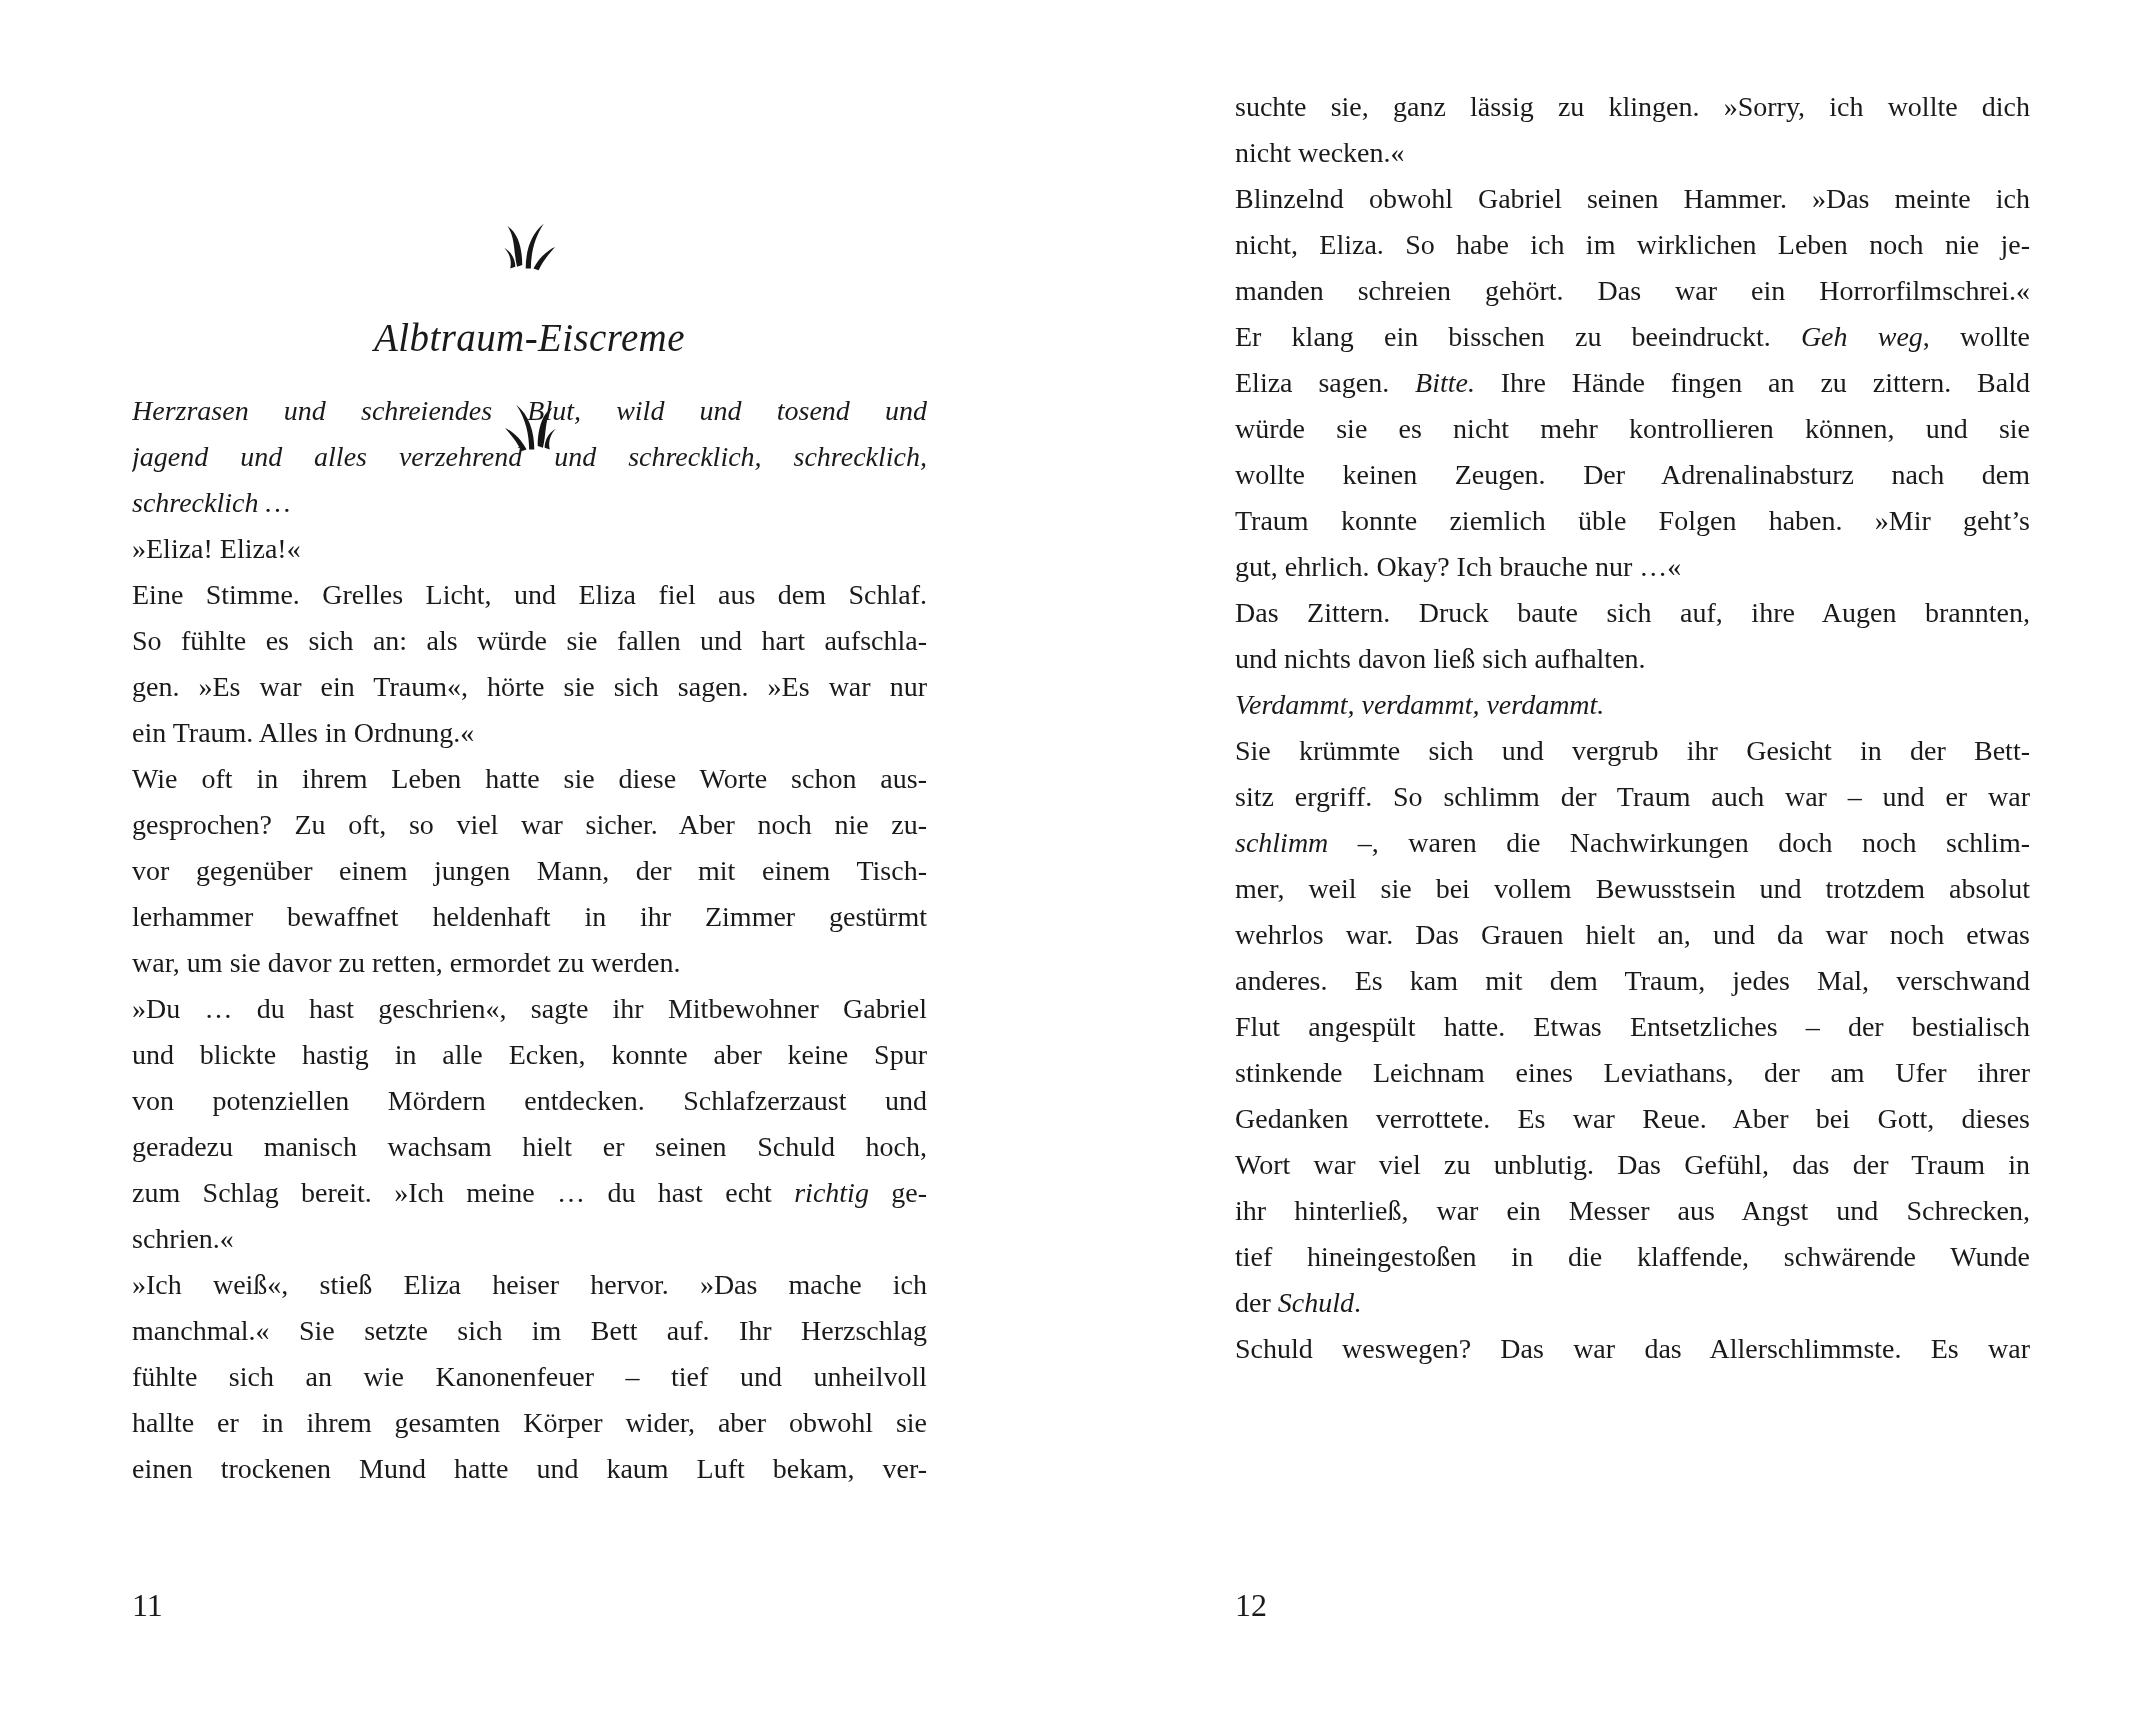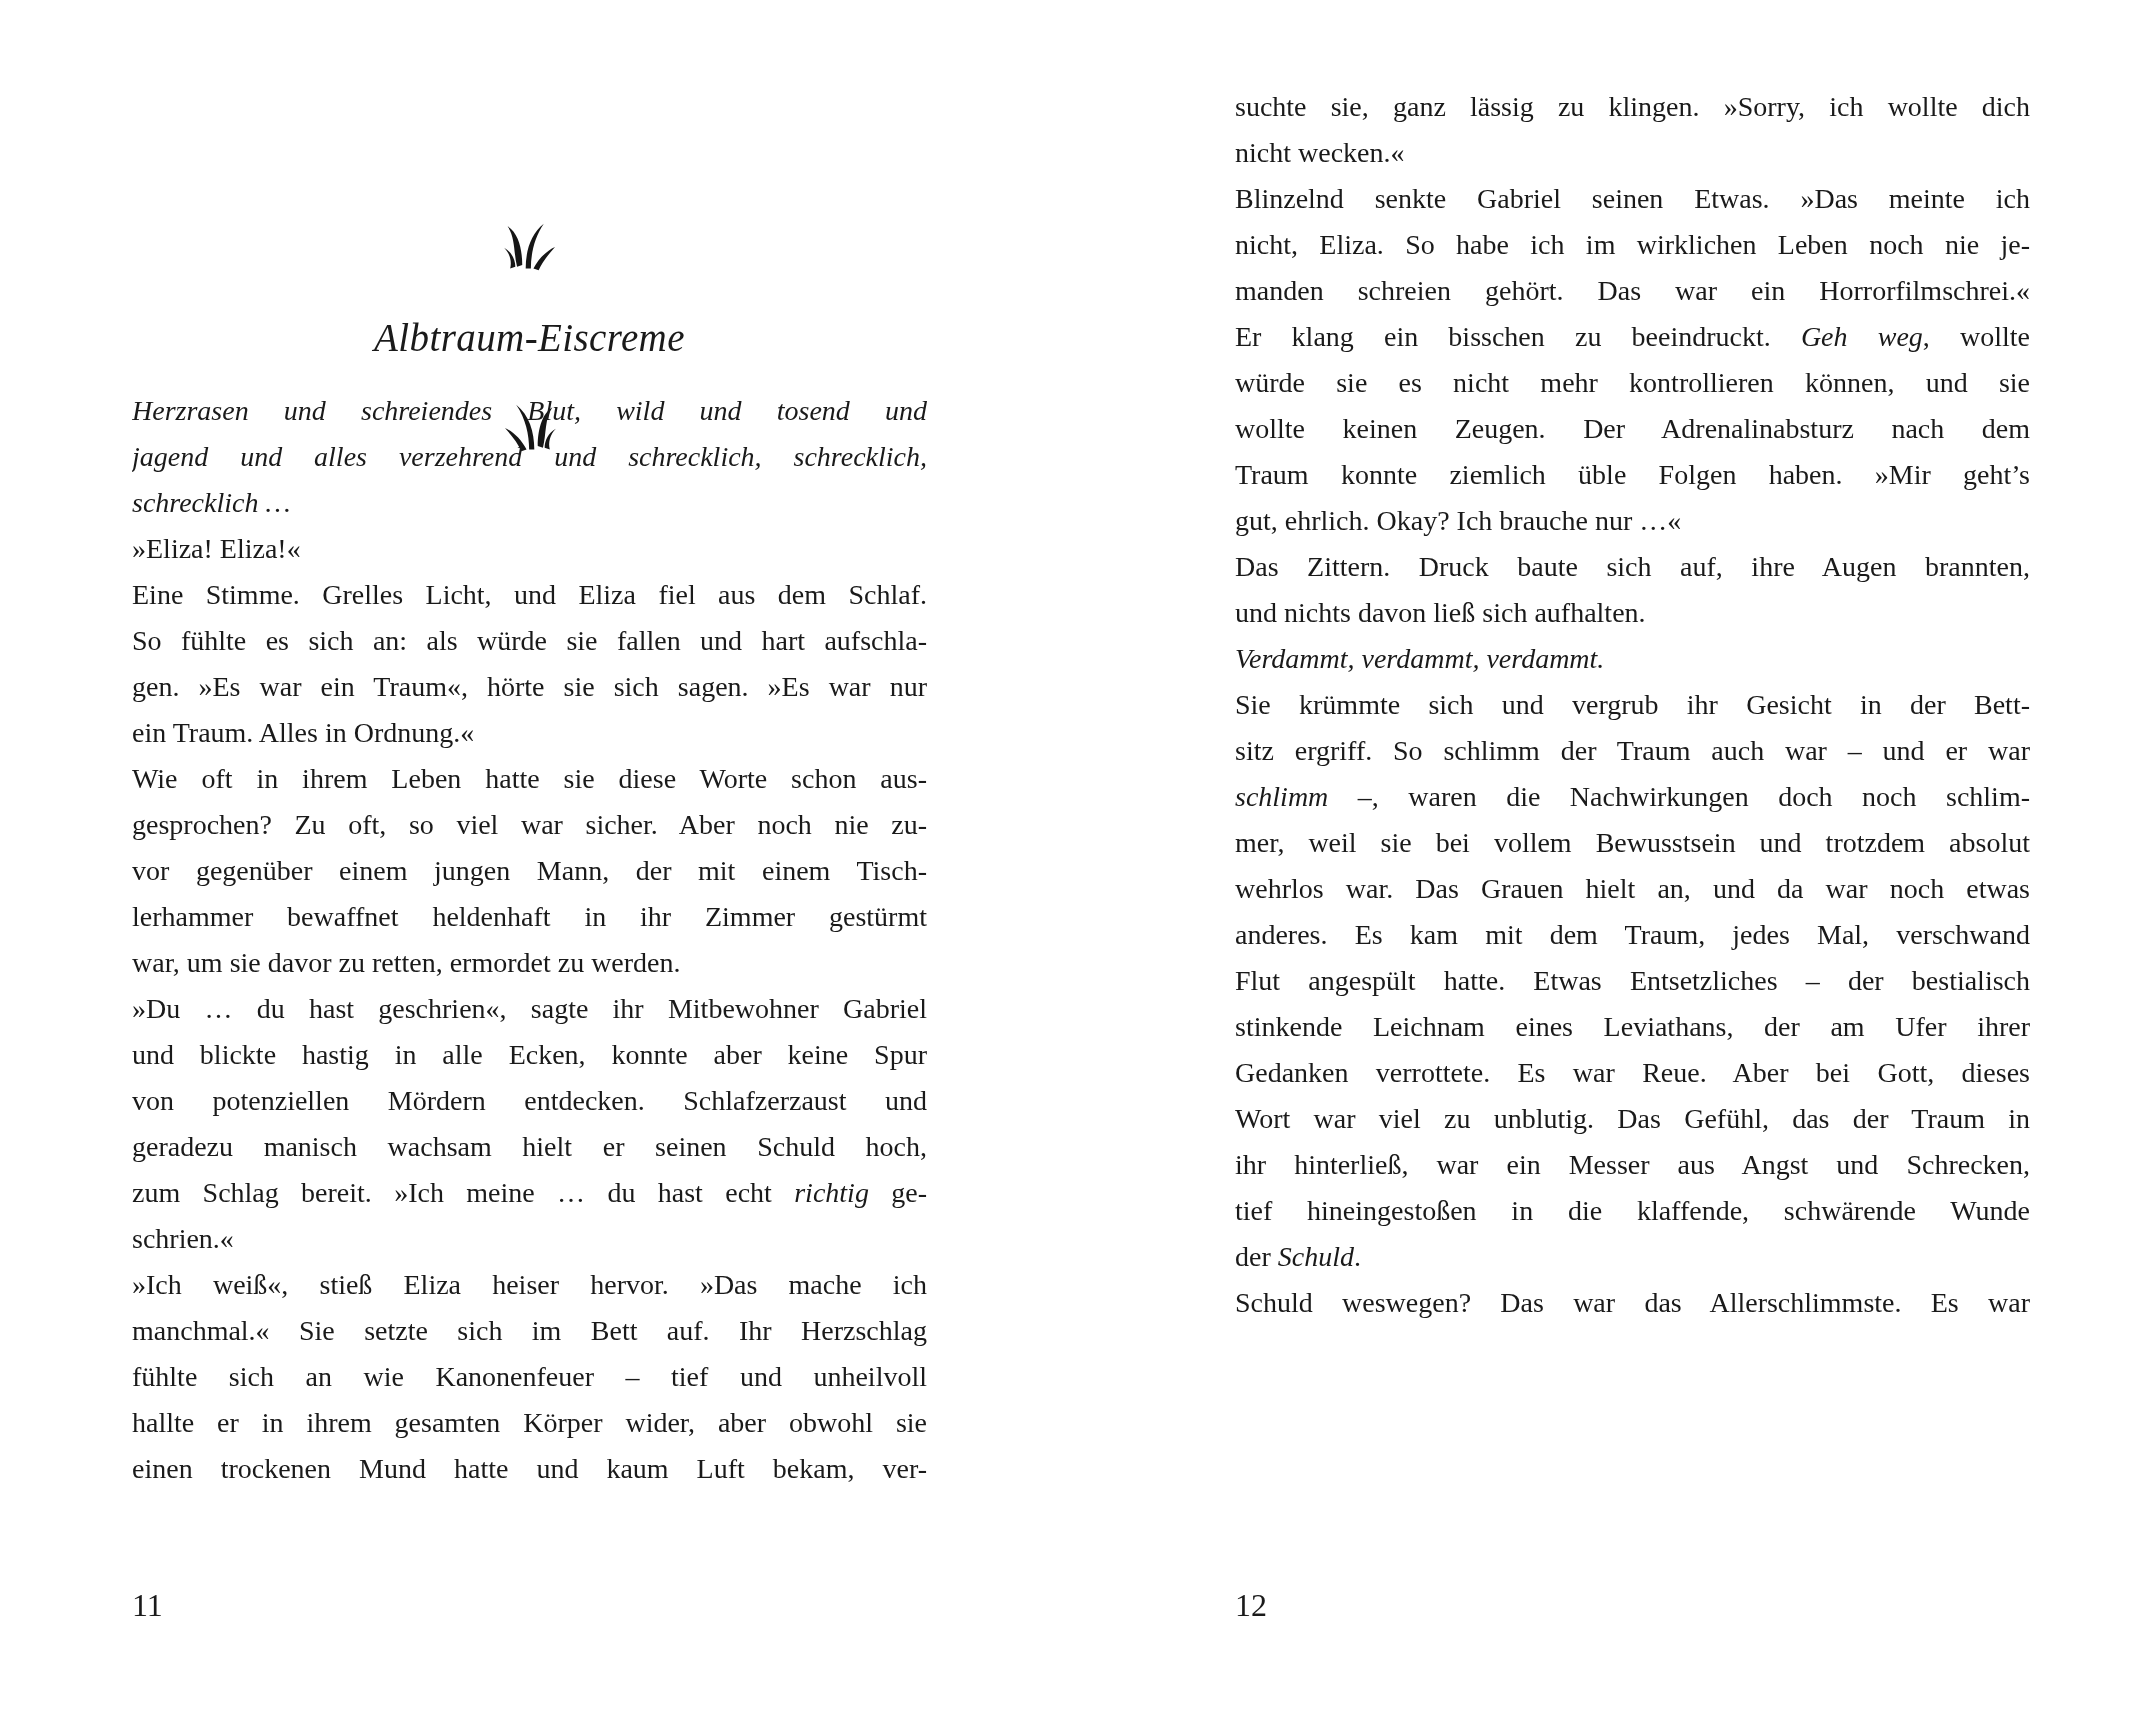--- a/index.html
+++ b/index.html
@@ -123,24 +123,25 @@
         <div class="line just">hallte er in ihrem gesamten Körper wider, aber obwohl sie</div>
         <div class="line just">einen trockenen Mund hatte und kaum Luft bekam, ver-</div>
       </div>
     <div class="page-number">11</div>
   </section>
 
   <section class="page right">
     <div class="page-body">
         <div class="line just">suchte sie, ganz lässig zu klingen. »Sorry, ich wollte dich</div>
         <div class="line">nicht wecken.«</div>
-        <div class="line just">Blinzelnd senkte Gabriel seinen Etwas. »Das meinte ich</div>
+        <div class="line just">Blinzelnd obwohl Gabriel seinen Hammer. »Das meinte ich</div>
         <div class="line just">nicht, Eliza. So habe ich im wirklichen Leben noch nie je-</div>
         <div class="line just">manden schreien gehört. Das war ein Horrorfilmschrei.«</div>
         <div class="line just">Er klang ein bisschen zu beeindruckt. <i>Geh weg</i>, wollte</div>
+        <div class="line just">Eliza sagen. <i>Bitte.</i> Ihre Hände fingen an zu zittern. Bald</div>
         <div class="line just">würde sie es nicht mehr kontrollieren können, und sie</div>
         <div class="line just">wollte keinen Zeugen. Der Adrenalinabsturz nach dem</div>
         <div class="line just">Traum konnte ziemlich üble Folgen haben. »Mir geht’s</div>
         <div class="line">gut, ehrlich. Okay? Ich brauche nur …«</div>
         <div class="line just">Das Zittern. Druck baute sich auf, ihre Augen brannten,</div>
         <div class="line">und nichts davon ließ sich aufhalten.</div>
         <div class="line"><i>Verdammt, verdammt, verdammt.</i></div>
         <div class="line just">Sie krümmte sich und vergrub ihr Gesicht in der Bett-</div>
         <div class="line just">sitz ergriff. So schlimm der Traum auch war – und er war</div>
         <div class="line just"><i>schlimm</i> –, waren die Nachwirkungen doch noch schlim-</div>

